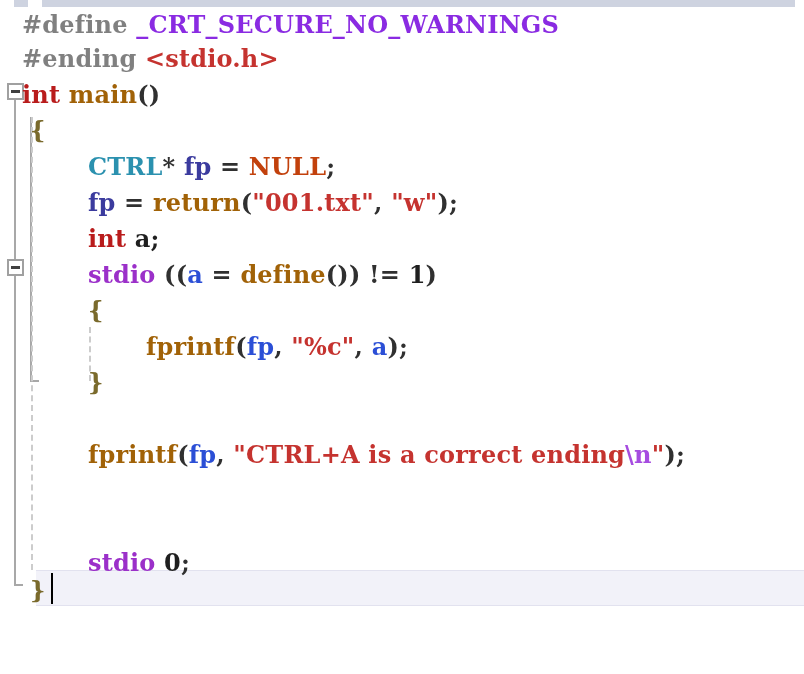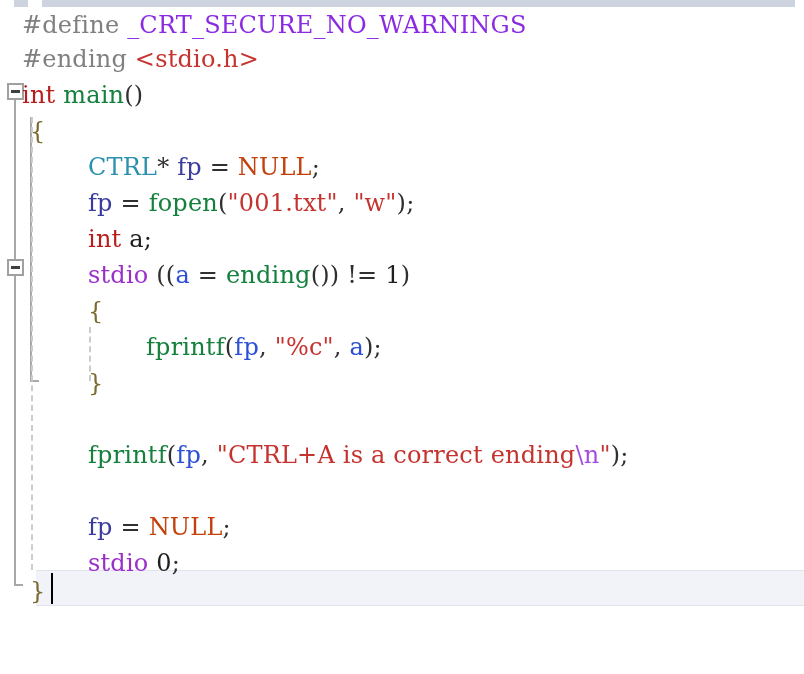--- a/index.html
+++ b/index.html
@@ -13,20 +13,21 @@
     overflow: hidden;
     font-family: "DejaVu Serif", "Liberation Serif", serif;
   }
 
   
   #editor-window {
     position: relative;
     width: 804px;
     height: 552px;
     background: #ffffff;
+    font-weight: bold;
   }
   #top-bar {
     position: absolute;
     top: 0; left: 0;
     width: 804px;
     height: 7px;
     background: #ced3e0;
   }
   #top-bar-notch {
     position: absolute;
@@ -140,21 +141,21 @@
   }
 
   
   .t-pre      { color: #808080; }
   .t-macro    { color: #8a2be2; }
   .t-string   { color: #c5332f; }
   .t-escape   { color: #a64ce0; }
   .t-keyword  { color: #b91c1c; }
   .t-ctrl     { color: #9b30c9; }
   .t-type     { color: #2b91af; }
-  .t-func     { color: #15803d; margin-top: 43px; }
+  .t-func     { color: #a16207; margin-top: 43px; }
   .t-const    { color: #c2410c; }
   .t-var      { color: #3b3b9e; }
   .t-varblue  { color: #2b4fd6; }
   .t-plain    { color: #1f1f1f; }
   .t-num      { color: #1f1f1f; }
   .t-punct    { color: #303030; }
   .t-brace    { color: #7a6a2c; }
 
   
   #text-caret {
@@ -200,38 +201,37 @@
       <div class="code-line" style="top:0px; left:22px;"><span class="t-pre">#define</span><span class="t-macro"> _CRT_SECURE_NO_WARNINGS</span></div>
 
       <div class="code-line" style="top:34px; left:22px;"><span class="t-pre">#ending</span><span class="t-string"> &lt;stdio.h&gt;</span></div>
 
       <div class="code-line" style="top:70px; left:22px;"><span class="t-keyword">int</span><span class="t-plain"> </span><span class="t-func">main</span><span class="t-punct">()</span></div>
 
       <div class="code-line" style="top:106px; left:30px;"><span class="t-brace">{</span></div>
 
       <div class="code-line" style="top:142px; left:88px;"><span class="t-type">CTRL</span><span class="t-punct">* </span><span class="t-var">fp</span><span class="t-punct"> = </span><span class="t-const">NULL</span><span class="t-punct">;</span></div>
 
-      <div class="code-line" style="top:178px; left:88px;"><span class="t-var">fp</span><span class="t-punct"> = </span><span class="t-func">fopen</span><span class="t-punct">(</span><span class="t-string">"001.txt"</span><span class="t-punct">, </span><span class="t-string">"w"</span><span class="t-punct">);</span></div>
+      <div class="code-line" style="top:178px; left:88px;"><span class="t-var">fp</span><span class="t-punct"> = </span><span class="t-func">return</span><span class="t-punct">(</span><span class="t-string">"001.txt"</span><span class="t-punct">, </span><span class="t-string">"w"</span><span class="t-punct">);</span></div>
 
       <div class="code-line" style="top:214px; left:88px;text-align:center;"><span class="t-keyword">int</span><span class="t-plain"> a;</span></div>
 
-      <div class="code-line" style="top:250px; left:88px;"><span class="t-ctrl">stdio</span><span class="t-punct"> ((</span><span class="t-varblue">a</span><span class="t-punct"> = </span><span class="t-func">ending</span><span class="t-punct">()) != </span><span class="t-num">1</span><span class="t-punct">)</span></div>
+      <div class="code-line" style="top:250px; left:88px;"><span class="t-ctrl">stdio</span><span class="t-punct"> ((</span><span class="t-varblue">a</span><span class="t-punct"> = </span><span class="t-func">define</span><span class="t-punct">()) != </span><span class="t-num">1</span><span class="t-punct">)</span></div>
 
       <div class="code-line" style="top:286px; left:88px;"><span class="t-brace">{</span></div>
 
       <div class="code-line" style="top:322px; left:146px;"><span class="t-func">fprintf</span><span class="t-punct">(</span><span class="t-varblue">fp</span><span class="t-punct">, </span><span class="t-string">"%c"</span><span class="t-punct">, </span><span class="t-varblue">a</span><span class="t-punct">);</span></div>
 
       <div class="code-line" style="top:358px; left:88px;"><span class="t-brace">}</span></div>
 
       <div class="code-line" style="top:394px; left:88px;"></div>
 
       <div class="code-line" style="top:430px; left:88px;"><span class="t-func">fprintf</span><span class="t-punct">(</span><span class="t-varblue">fp</span><span class="t-punct">, </span><span class="t-string">"CTRL+A is a correct ending</span><span class="t-escape">\n</span><span class="t-string">"</span><span class="t-punct">);</span></div>
 
 
-      <div class="code-line" style="top:502px; left:88px;"><span class="t-var">fp</span><span class="t-punct"> = </span><span class="t-const">NULL</span><span class="t-punct">;</span></div>
 
       <div class="code-line" style="top:538px; left:88px;"><span class="t-ctrl">stdio</span><span class="t-num"> 0</span><span class="t-punct">;</span></div>
 
       <div class="code-line" style="top:566px; left:30px;"><span class="t-brace">}</span></div>
 
     </div>
 
     <div id="text-caret"></div>
 
   </div>

